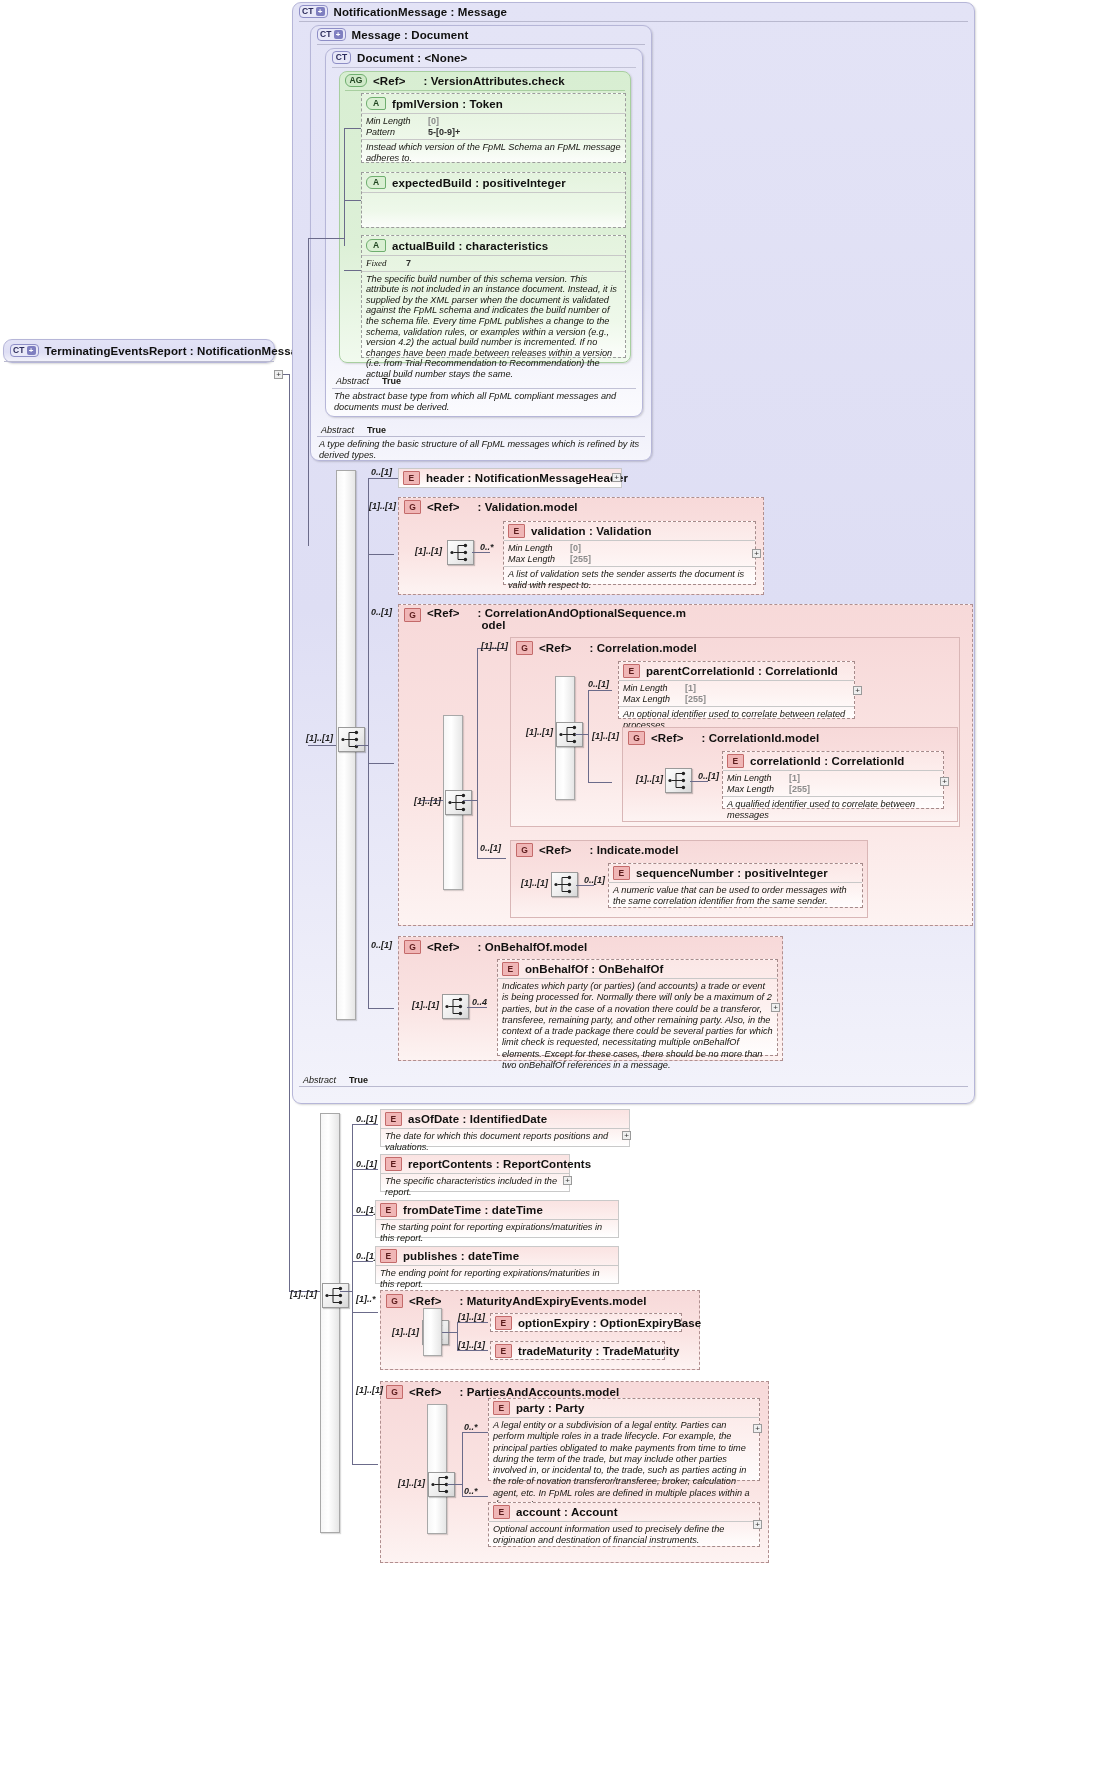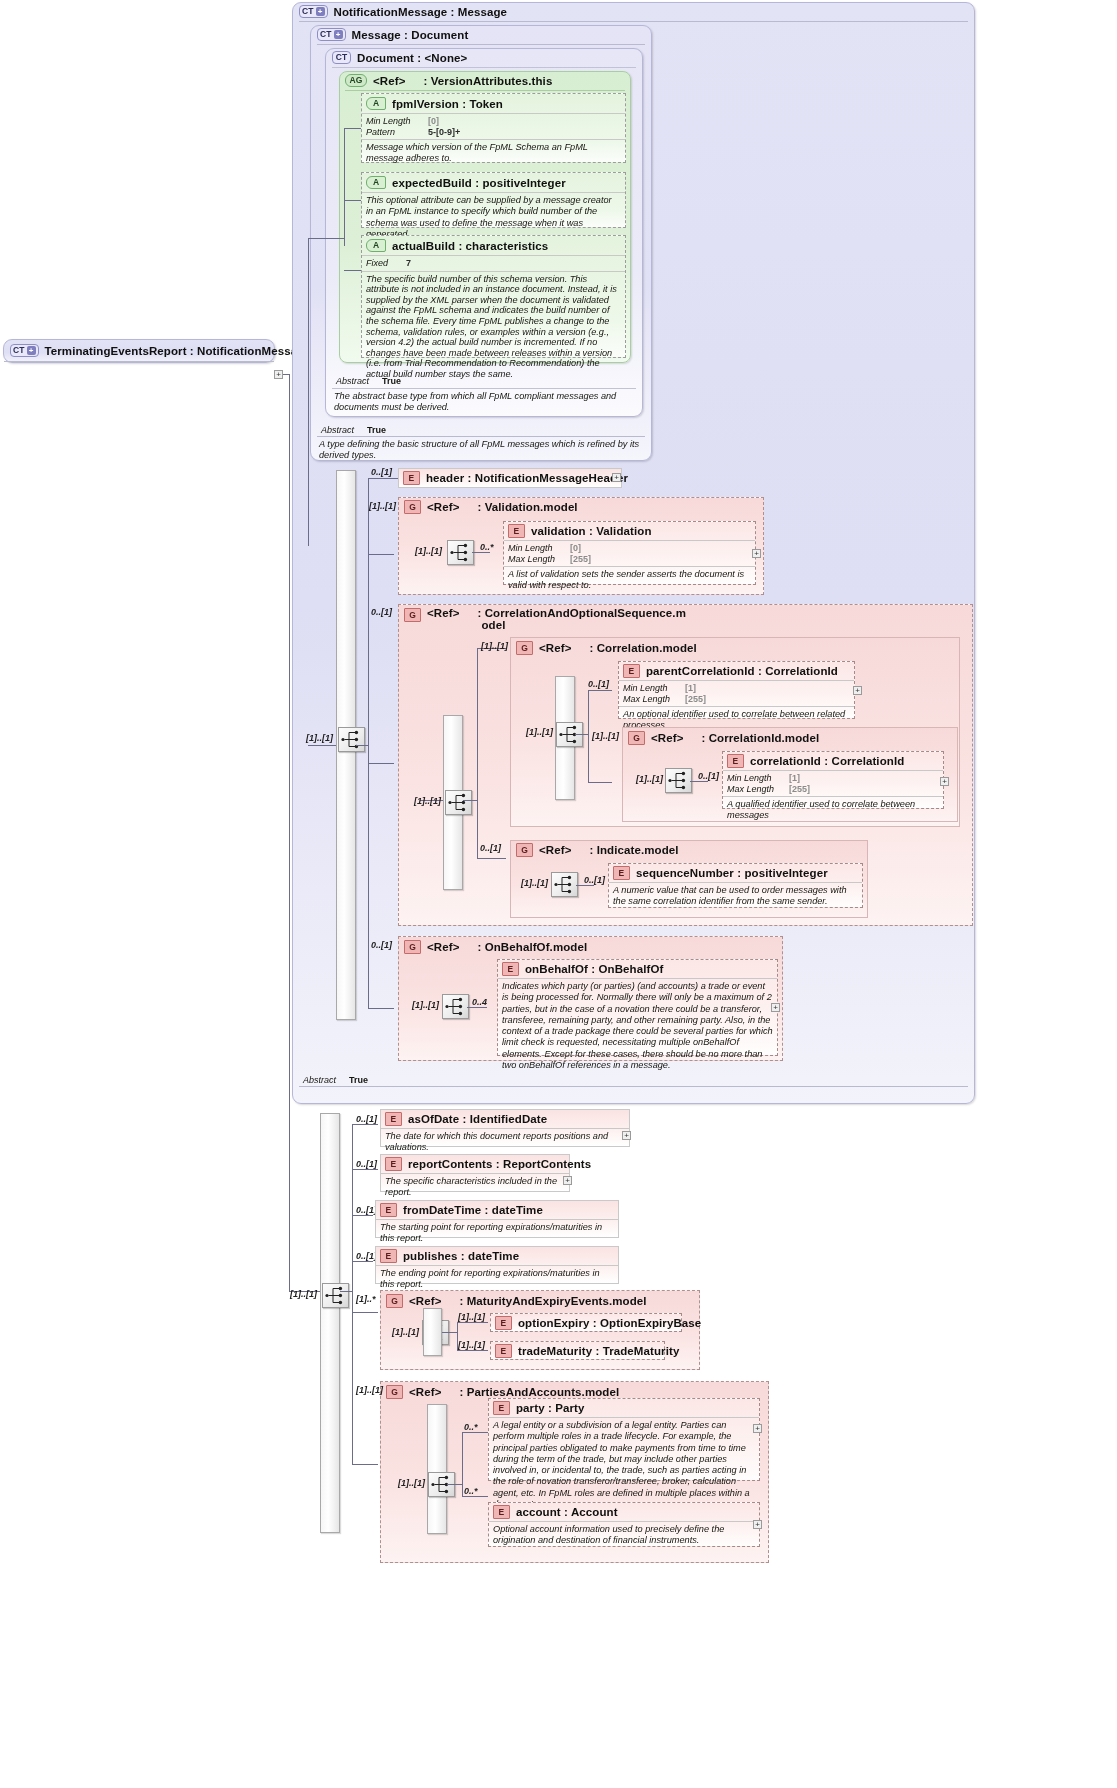--- a/index.html
+++ b/index.html
@@ -185,62 +185,61 @@
   <div class="hdr" style="position:absolute; left:332px; top:51px;">
     <span class="badge b-ct" style="min-width:19px;">CT</span>
     <span>Document : &lt;None&gt;</span>
   </div>
   <div class="ln" style="left:332px; top:67px; width:304px; height:1px; background:#c2c2d6;"></div>
 
   <div class="node ag-box" style="left:339px; top:71px; width:292px; height:292px;"></div>
   <div class="hdr" style="position:absolute; left:345px; top:74px;">
     <span class="badge b-ag">AG</span>
     <span style="margin-right:18px;">&lt;Ref&gt;</span>
-    <span>: VersionAttributes.this</span>
+    <span>: VersionAttributes.check</span>
   </div>
   <div class="ln" style="left:345px; top:90px; width:280px; height:1px; background:#a8cfa0;"></div>
 
   <div class="node attr-box" style="left:361px; top:93px; width:265px; height:70px;">
     <div class="hdr" style="padding:3px 4px;">
       <span class="badge b-a">A</span>
       <span>fpmlVersion : Token</span>
     </div>
     <div class="hline-grey"></div>
     <div class="facets">
       <div class="row">
           <span class="fname">Min Length</span>
           <span class="fval grey">[0]</span>
         </div>
       <div class="row">
           <span class="fname">Pattern</span>
           <span class="fval">5-[0-9]+</span>
         </div>
     </div>
     <div class="hline-grey"></div>
-    <div class="desc">Message which version of the FpML Schema an FpML message adheres to.</div>
+    <div class="desc">Instead which version of the FpML Schema an FpML message adheres to.</div>
   </div>
 
   <div class="node attr-box" style="left:361px; top:172px; width:265px; height:56px;">
     <div class="hdr" style="padding:3px 4px;">
       <span class="badge b-a">A</span>
       <span>expectedBuild : positiveInteger</span>
     </div>
     <div class="hline-grey"></div>
-    <div class="desc">This optional attribute can be supplied by a message creator in an FpML instance to specify which build number of the schema was used to define the message when it was generated.</div>
   </div>
 
   <div class="node attr-box" style="left:361px; top:235px; width:265px; height:123px;">
     <div class="hdr" style="padding:3px 4px;">
       <span class="badge b-a">A</span>
       <span>actualBuild : characteristics</span>
     </div>
     <div class="hline-grey"></div>
     <div class="facets">
       <div class="row">
-          <span class="fname" style="width:40px;">Fixed</span>
+          <span class="fname" style="width:40px;font-family:Liberation Serif, serif;">Fixed</span>
           <span class="fval">7</span>
         </div>
     </div>
     <div class="hline-grey"></div>
     <div class="desc" style="line-height:10.6px;">The specific build number of this schema version. This attribute is not included in an instance document. Instead, it is supplied by the XML parser when the document is validated against the FpML schema and indicates the build number of the schema file. Every time FpML publishes a change to the schema, validation rules, or examples within a version (e.g., version 4.2) the actual build number is incremented. If no changes have been made between releases within a version (i.e. from Trial Recommendation to Recommendation) the actual build number stays the same.</div>
   </div>
 
   <div class="ln v" style="left:344px; top:128px; height:118px;"></div>
   <div class="ln h" style="left:344px; top:128px; width:17px;"></div>
   <div class="ln h" style="left:344px; top:200px; width:17px;"></div>

